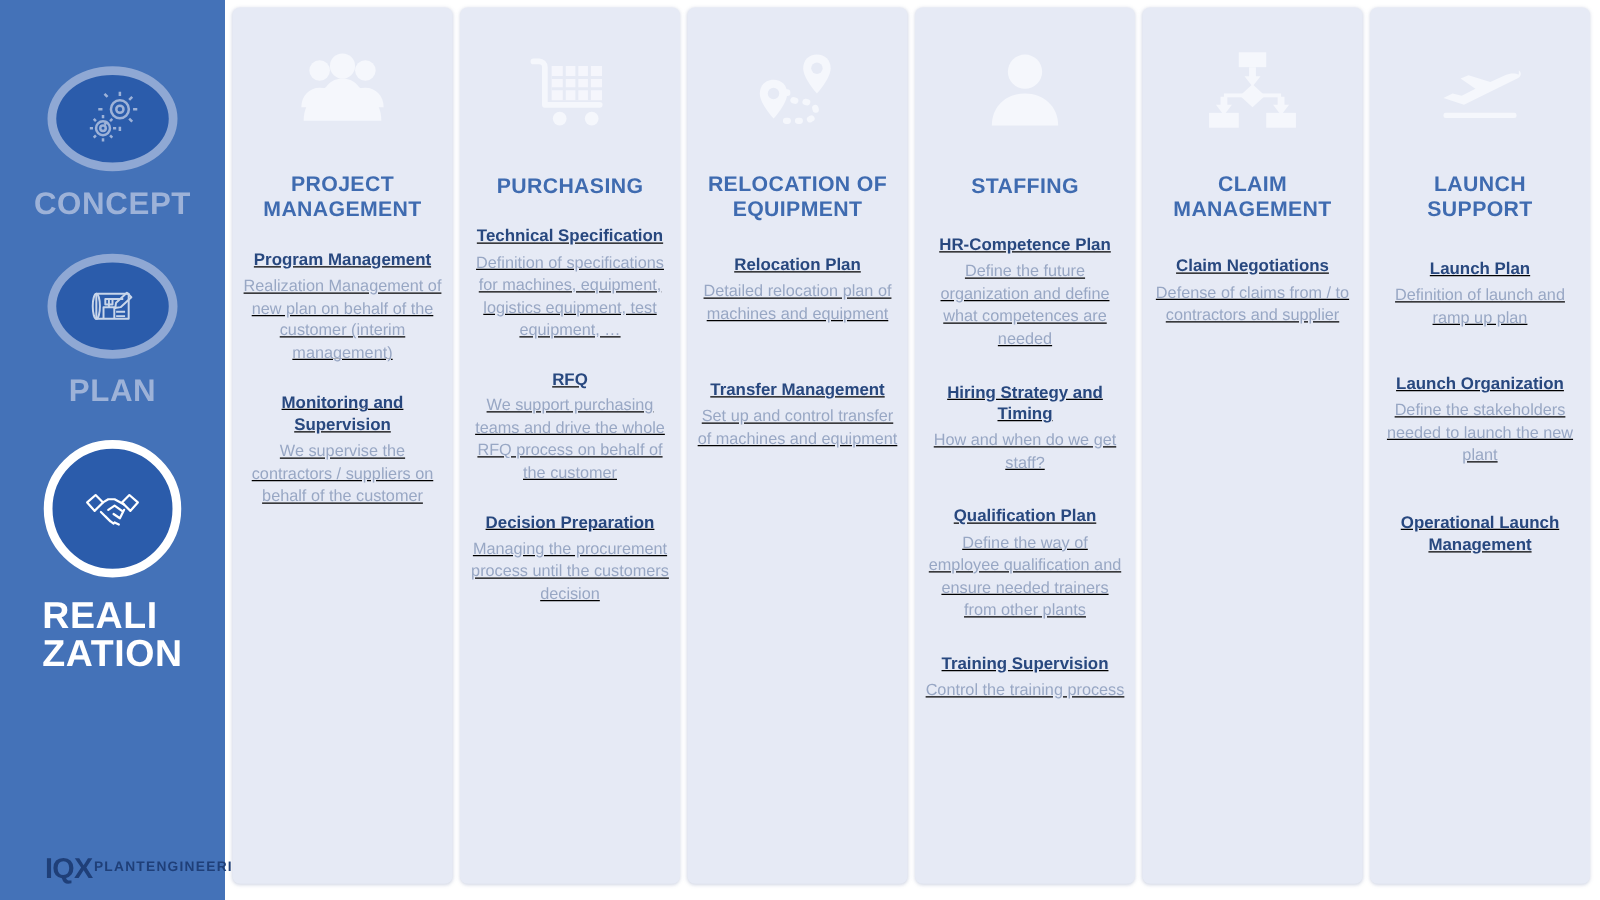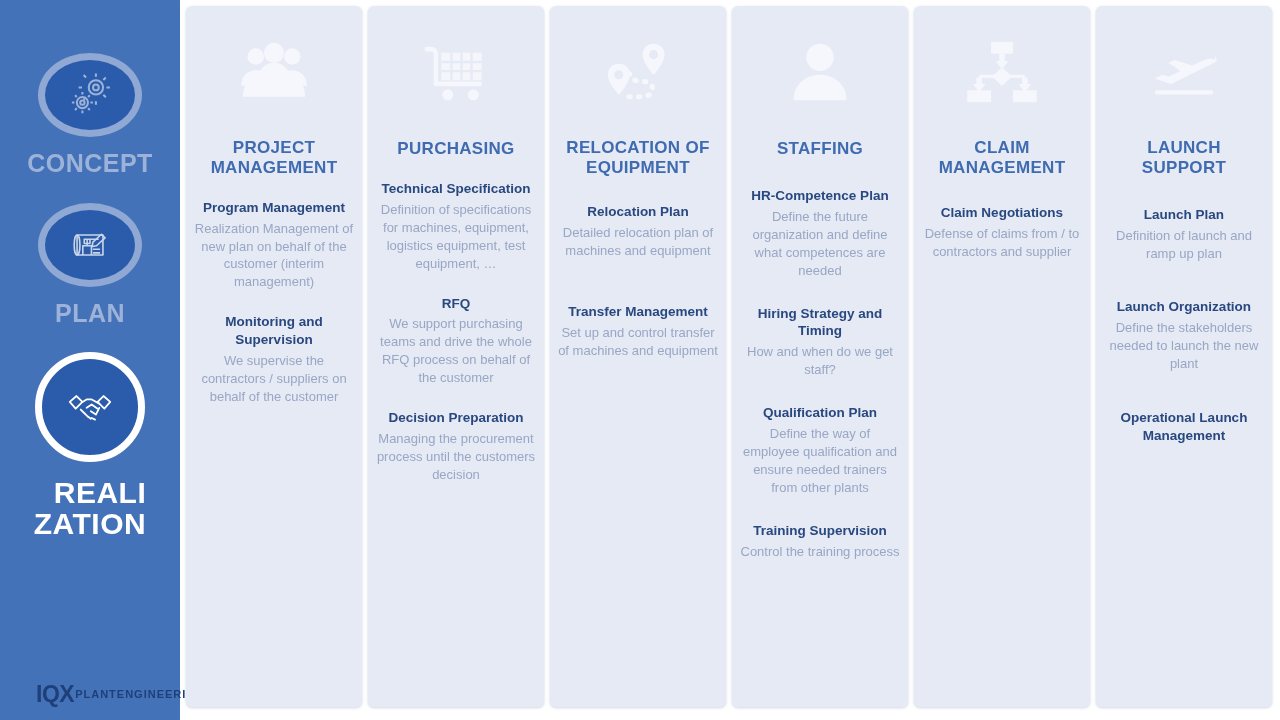--- a/index.html
+++ b/index.html
@@ -24,21 +24,21 @@
     width: 104px; height: 84px;
     border-radius: 50%;
     background: #2b5cab;
     display: flex; align-items: center; justify-content: center;
     position: relative;
   }
   .phase-circle.inactive { border: 7px solid #8fa8d4; }
   .phase-circle.active    { border: 7px solid #ffffff; width: 110px; height: 110px; }
   .phase-label {
     font-size: 25px; font-weight: 700; letter-spacing: 0.5px;
-    text-align: right; line-height: 1.02;
+    text-align: left; line-height: 1.02;
   }
   .phase-label.inactive { color: #9db2d8; }
   .phase-label.active   { color: #ffffff; font-size: 30px; }
 
   .p1 { margin-top: 53px; }
   .p1 .phase-label { margin-top: 14px; }
   .p2 { margin-top: 26px; }
   .p2 .phase-label { margin-top: 14px; }
   .p3 { margin-top: 26px; }
   .p3 .phase-label { margin-top: 16px; }
@@ -77,21 +77,21 @@
   .col-icon-wrap {
     height: 132px; display: flex; align-items: center; justify-content: center;
   }
   .col-icon { width: 74px; height: 64px; display:block; }
   .col-title {
     color: #3f6bb0; font-size: 17px; font-weight: 700;
     text-align: center; line-height: 1.24; letter-spacing: 0.3px;
     padding: 0 2px;
   }
   .items { width: 100%; margin-top: 12px; }
-  .item { width: 100%; text-align: center; margin-bottom: 18px; }
+  .item { width: 100%; text-align: center; margin-bottom: 18px; text-decoration: underline; }
   .item-title {
     color: #28487f; font-size: 13.5px; font-weight: 700;
     line-height: 1.32; margin-bottom: 3px;
   }
   .item-desc {
     color: #98a7c4; font-size: 13px; font-weight: 400;
     line-height: 1.38;
   }
   
   .col.c1 .items { margin-top: 20px; }

